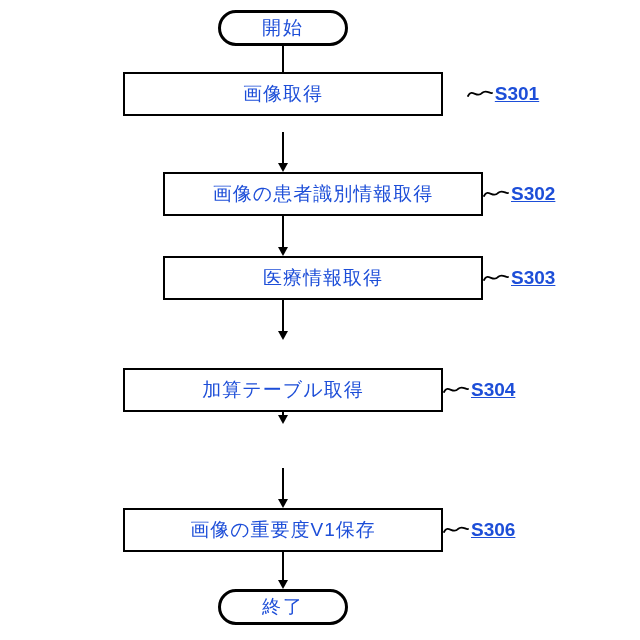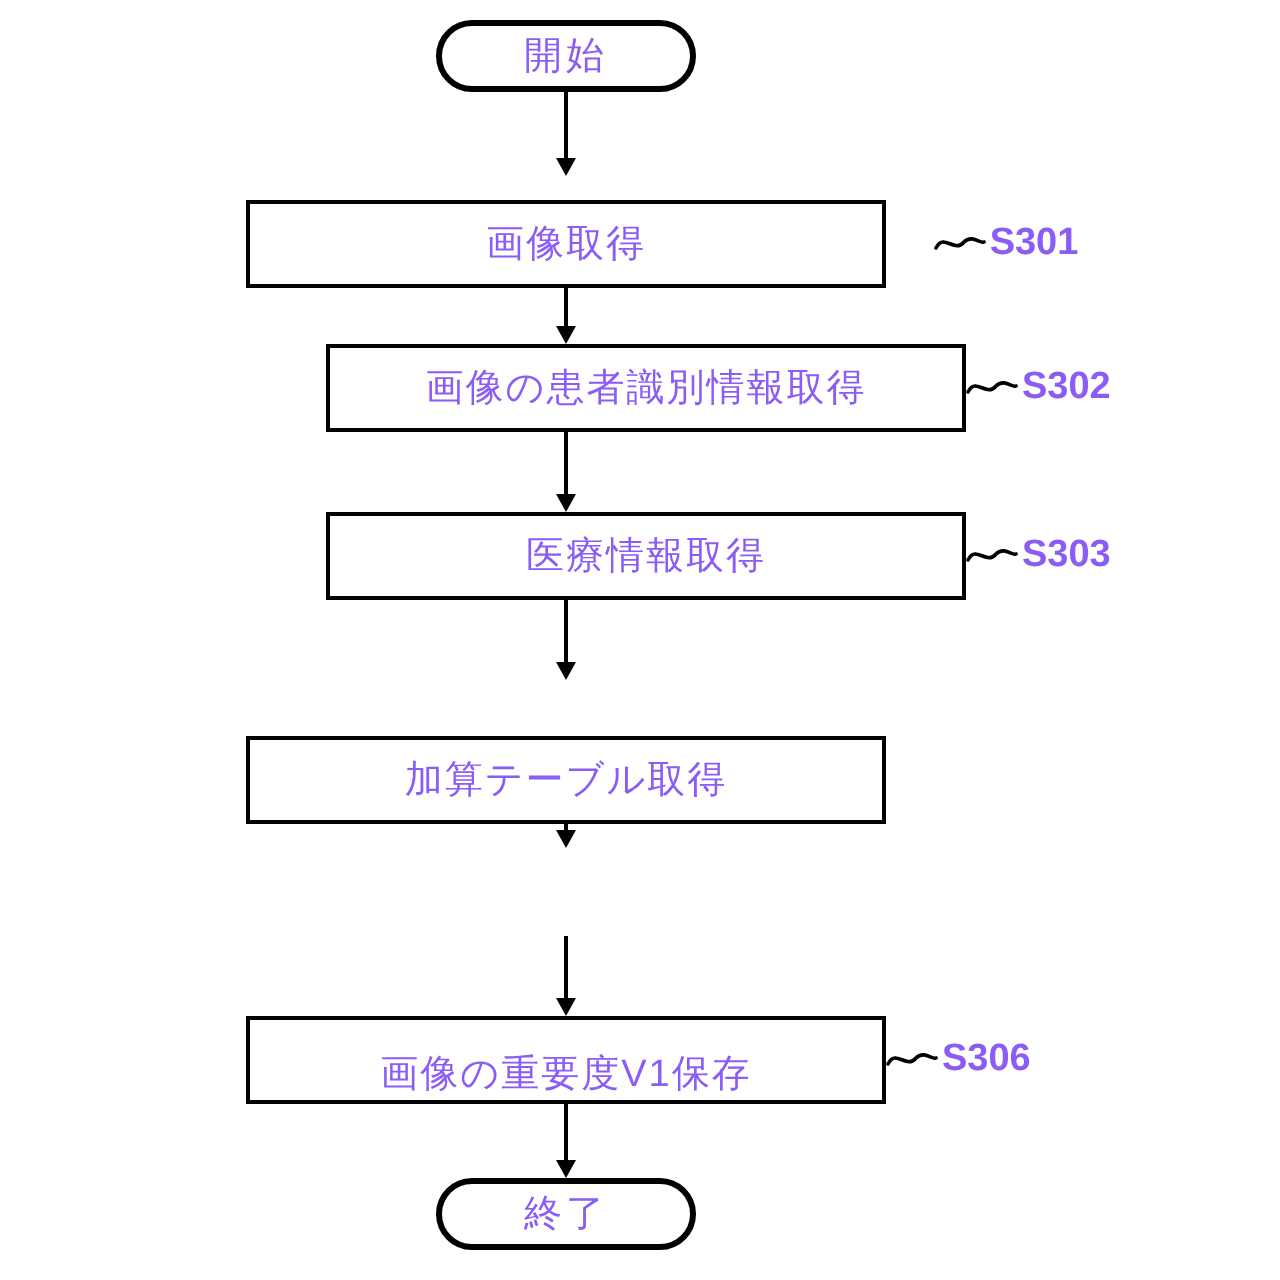--- a/index.html
+++ b/index.html
@@ -7,21 +7,21 @@
     padding: 0;
     background: #ffffff;
     font-family: "Liberation Sans", "DejaVu Sans", sans-serif;
   }
   .canvas {
     position: relative;
     width: 640px;
     height: 640px;
     background: #ffffff;
     overflow: hidden;
-    color: #8b5cf6;
+    color: #1d4ed8;
   }
 
   
   .terminal {
     position: absolute;
     left: 218px;
     width: 130px;
     height: 36px;
     border: 3px solid #000000;
     border-radius: 20px;
@@ -44,46 +44,47 @@
     height: 44px;
     border: 2px solid #000000;
     box-sizing: border-box;
     display: flex;
     align-items: center;
     justify-content: center;
     font-size: 19px;
     letter-spacing: 1px;
     background: #ffffff;
   }
-  .y0 { top: 100px; justify-content: center; }
+  .y0 { top: 72px; justify-content: center; }
   .y1 { top: 172px; margin-left: 40px; }
   .y2 { top: 256px; margin-left: 40px; }
   .y3 { top: 340px; margin-top: 28px; }
   .y4 { top: 424px; }
-  .y5 { top: 508px; align-items: flex-end; }
+  .y5 { top: 508px; }
 
   
   .inner-line {
     position: absolute;
     top: 0;
     bottom: 0;
     width: 2px;
     background: #000000;
   }
   .inner-line.left  { left: 8px; }
   .inner-line.right { right: 8px; }
 
   
   .tag-group {
     position: absolute;
     left: 443px;
     width: 120px;
     height: 44px;
     display: flex;
     align-items: center;
+    text-decoration: underline;
   }
   .tag-squiggle { flex: 0 0 auto; display: block; }
   .tag-text {
     font-size: 19px;
     font-weight: bold;
     margin-left: 2px;
     white-space: nowrap;
   }
 
   
@@ -182,20 +183,26 @@
   <div class="tag-group y2">
     <svg class="tag-squiggle" width="26" height="14" viewBox="0 0 26 14">
         <path d="M1,9 C5,1 10,12 15,6 C19,2 23,7 25,6" fill="none" stroke="#000000" stroke-width="1.8" stroke-linecap="round"></path>
       </svg>
     <span class="tag-text">S303</span>
   </div>
 
   <div class="step-box y3">
     <span>加算テーブル取得</span>
   </div>
+  <div class="tag-group y3">
+    <svg class="tag-squiggle" width="26" height="14" viewBox="0 0 26 14">
+        <path d="M1,9 C5,1 10,12 15,6 C19,2 23,7 25,6" fill="none" stroke="#000000" stroke-width="1.8" stroke-linecap="round"></path>
+      </svg>
+    <span class="tag-text">S304</span>
+  </div>
 
 
   <div class="step-box y5">
     <span>画像の重要度V1保存</span>
   </div>
   <div class="tag-group y5">
     <svg class="tag-squiggle" width="26" height="14" viewBox="0 0 26 14">
         <path d="M1,9 C5,1 10,12 15,6 C19,2 23,7 25,6" fill="none" stroke="#000000" stroke-width="1.8" stroke-linecap="round"></path>
       </svg>
     <span class="tag-text">S306</span>

